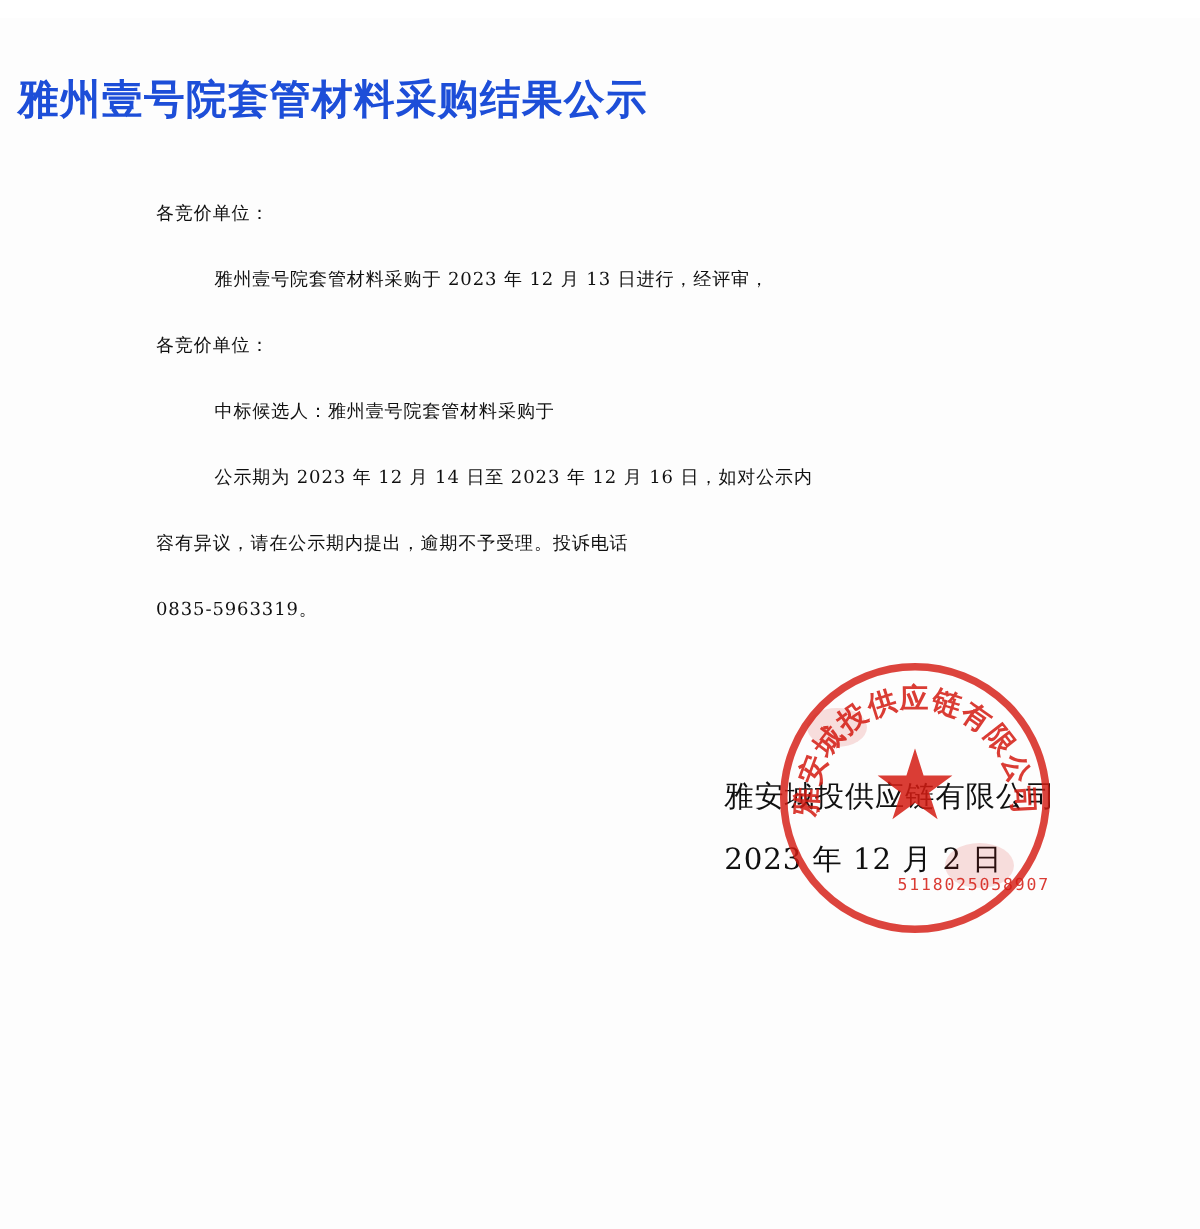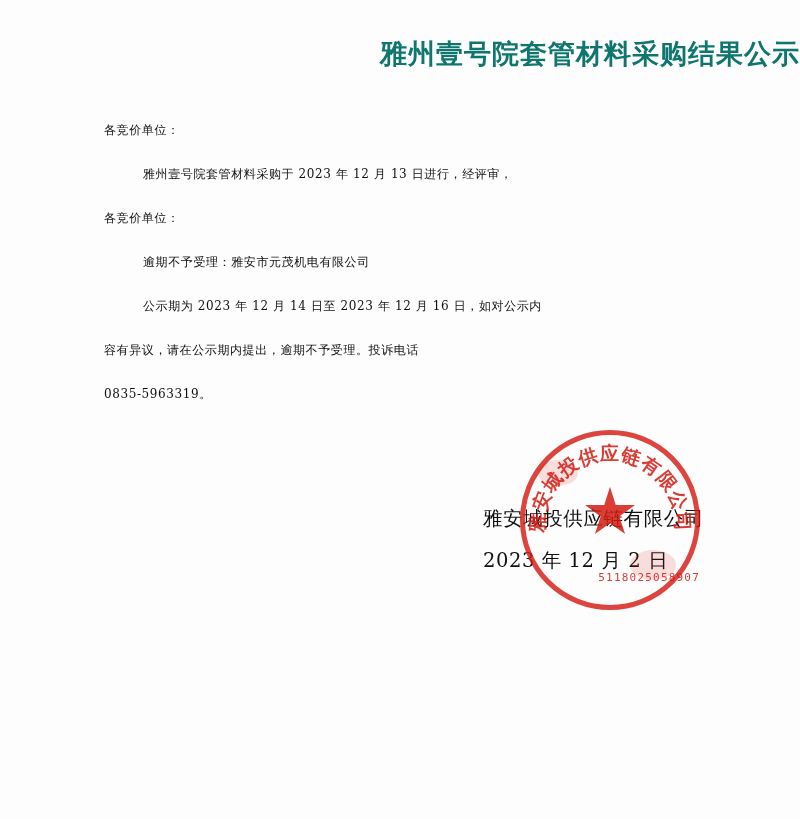--- a/index.html
+++ b/index.html
@@ -15,27 +15,27 @@
     overflow: hidden;
   }
   .page {
     position: relative;
     width: 800px;
     height: 819px;
     background: #fdfdfd;
     box-sizing: border-box;
   }
   .doc-title {
-    text-align: right;
+    text-align: left;
     font-size: 27px;
     font-weight: bold;
     letter-spacing: 1px;
-    margin: 0;
+    margin: 12px;
     padding-top: 36px;
-    color: #0f766e;
+    color: #1d4ed8;
     font-family: "DejaVu Serif", "Liberation Serif", serif;
   }
   .body-block {
     margin-top: 36px;
     padding: 0 96px 0 104px;
   }
   .para {
     font-size: 12px;
     line-height: 44px;
     letter-spacing: 0.6px;
@@ -130,21 +130,21 @@
 <body>
 
 <div class="page">
 
   <h1 class="doc-title">雅州壹号院套管材料采购结果公示</h1>
 
   <div class="body-block">
     <p class="para noindent">各竞价单位：</p>
     <p class="para indent">雅州壹号院套管材料采购于 2023 年 12 月 13 日进行，经评审，</p>
     <p class="para noindent">各竞价单位：</p>
-    <p class="para indent">逾期不予受理：雅安市元茂机电有限公司</p>
+    <p class="para indent">中标候选人：雅州壹号院套管材料采购于</p>
     <p class="para indent">公示期为 2023 年 12 月 14 日至 2023 年 12 月 16 日，如对公示内</p>
     <p class="para noindent">容有异议，请在公示期内提出，逾期不予受理。投诉电话</p>
     <p class="para noindent">0835-5963319。</p>
   </div>
 
   <div class="sign-block">
     <div class="sign-line">雅安城投供应链有限公司</div>
     <div class="sign-line">2023 年 12 月 2 日</div>
   </div>
 

